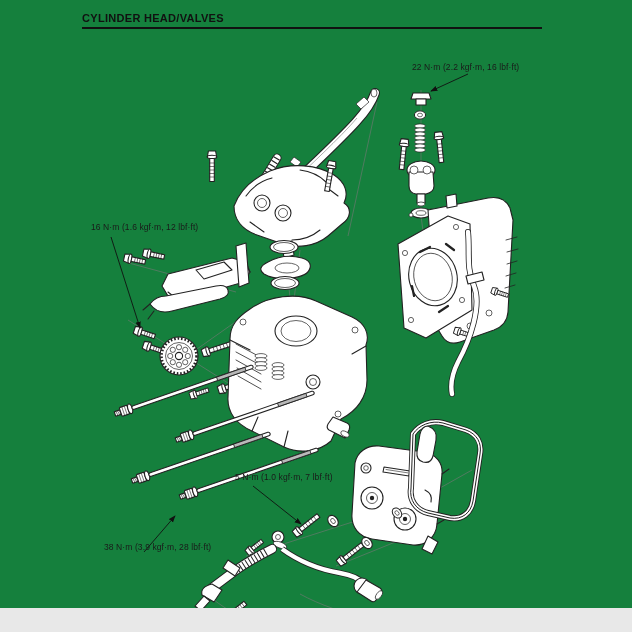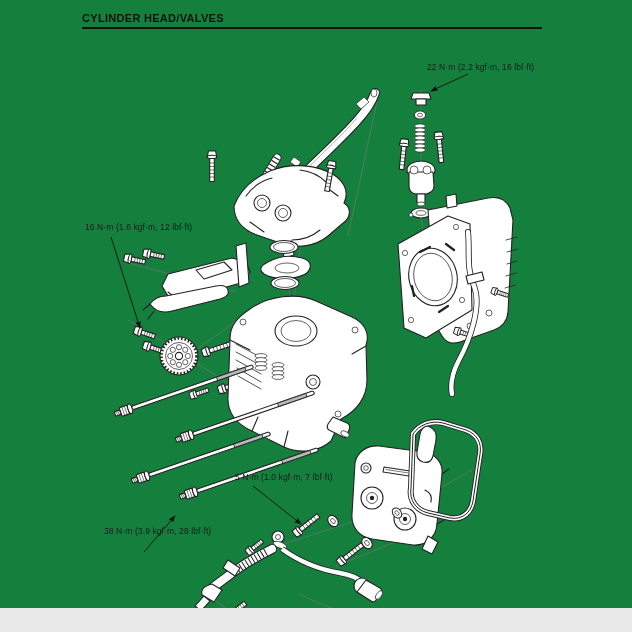--- a/index.html
+++ b/index.html
@@ -289,18 +289,18 @@
     <path class="lead" marker-end="url(#arr)" d="M253,486 L301,524"></path>
     <path class="lead" marker-end="url(#arr)" d="M144,552 L175,516"></path>
   </g>
 </svg>
 
 <div class="hdr">
   <div class="kicker">CYLINDER HEAD/VALVES</div>
   <hr class="rule">
 </div>
 
-<div class="tq" style="left:427px;top:62px">22 N·m (2.2 kgf·m, 16 lbf·ft)</div>
-<div class="tq" style="left:85px;top:222px">16 N·m (1.6 kgf·m, 12 lbf·ft)</div>
+<div class="tq" style="left:412px;top:62px">22 N·m (2.2 kgf·m, 16 lbf·ft)</div>
+<div class="tq" style="left:91px;top:222px">16 N·m (1.6 kgf·m, 12 lbf·ft)</div>
 <div class="tq" style="left:235px;top:472px">5 N·m (1.0 kgf·m, 7 lbf·ft)</div>
-<div class="tq" style="left:104px;top:526px">38 N·m (3.9 kgf·m, 28 lbf·ft)</div>
+<div class="tq" style="left:104px;top:542px">38 N·m (3.9 kgf·m, 28 lbf·ft)</div>
 
 </div>
 
 </body></html>

